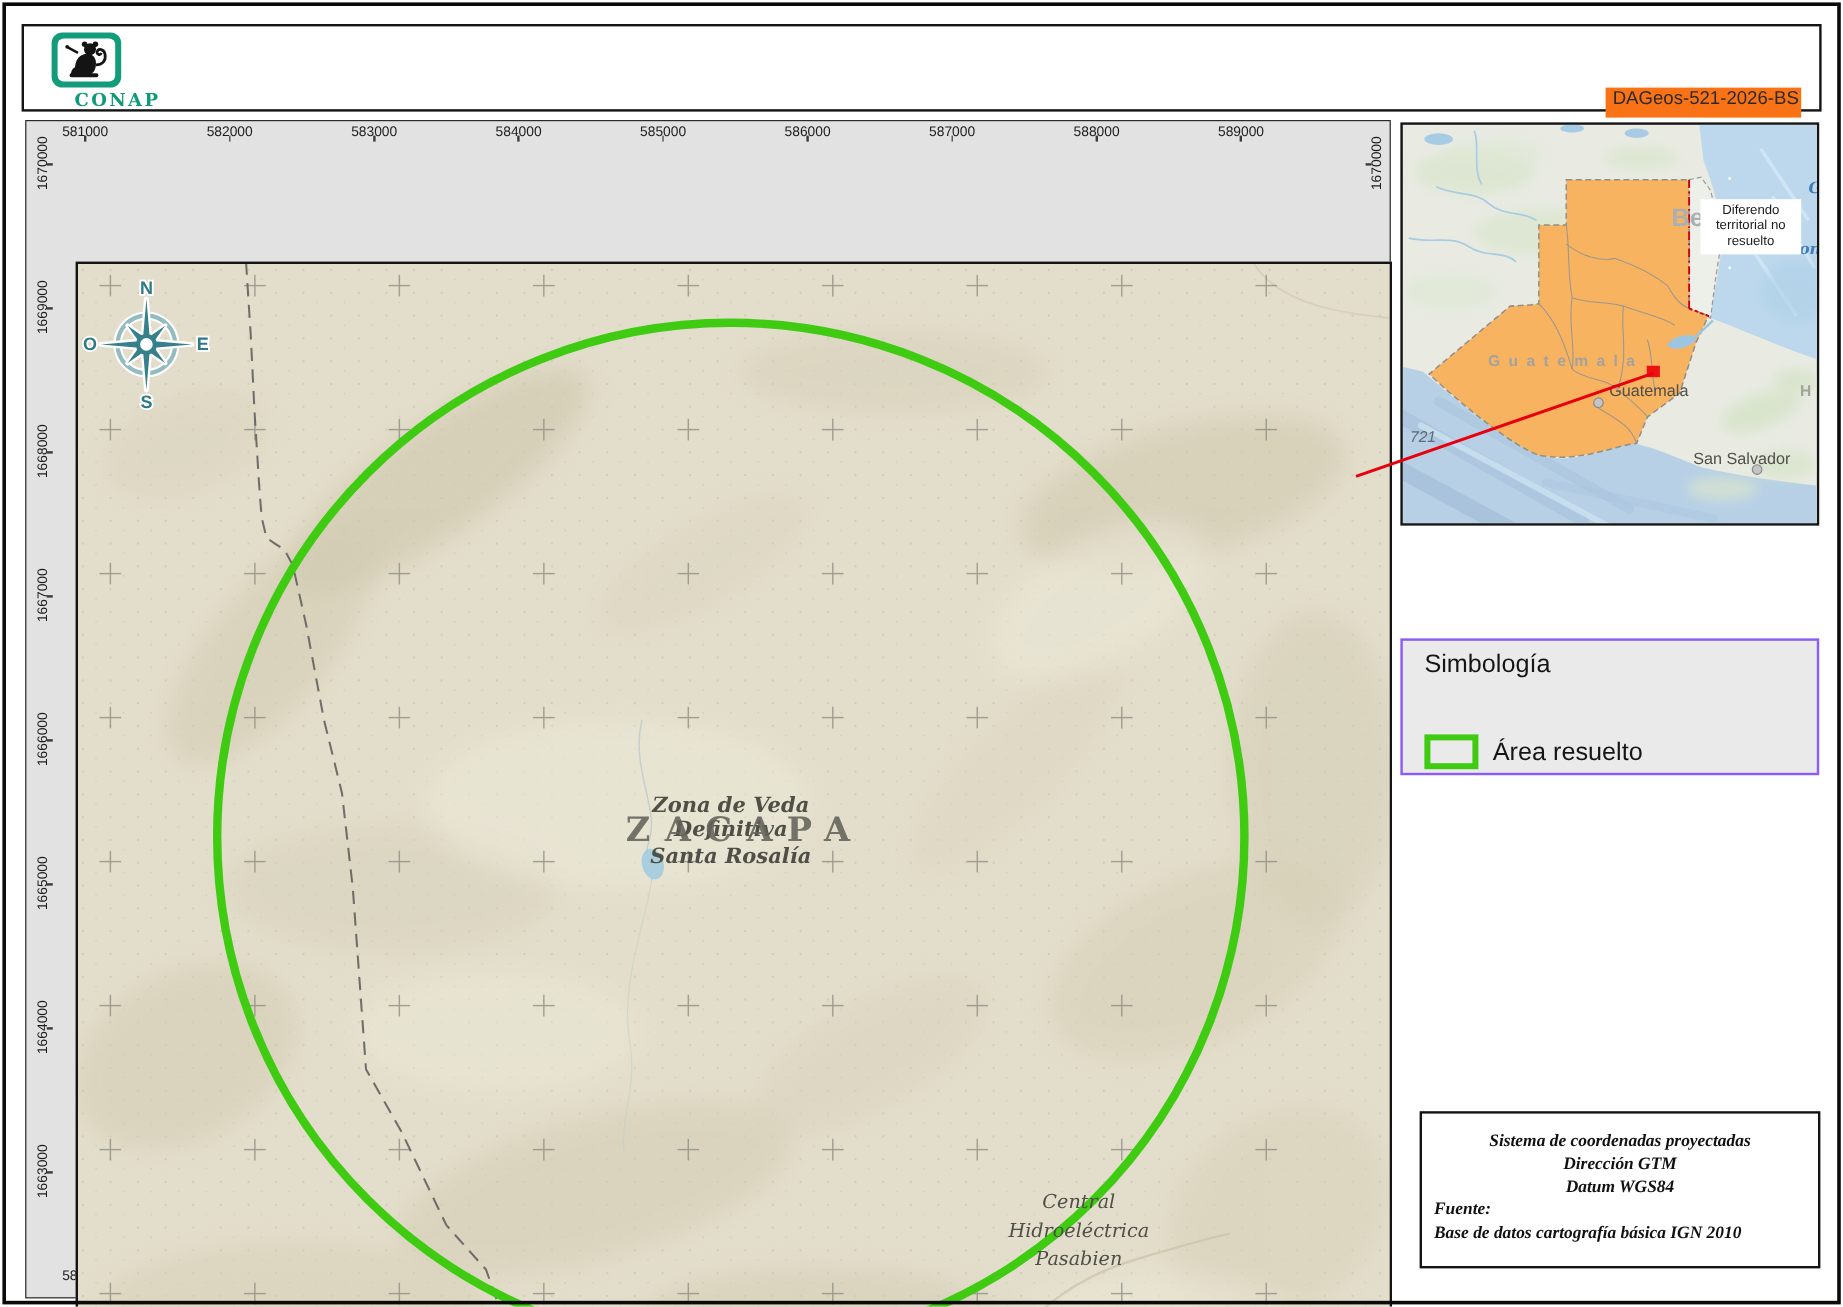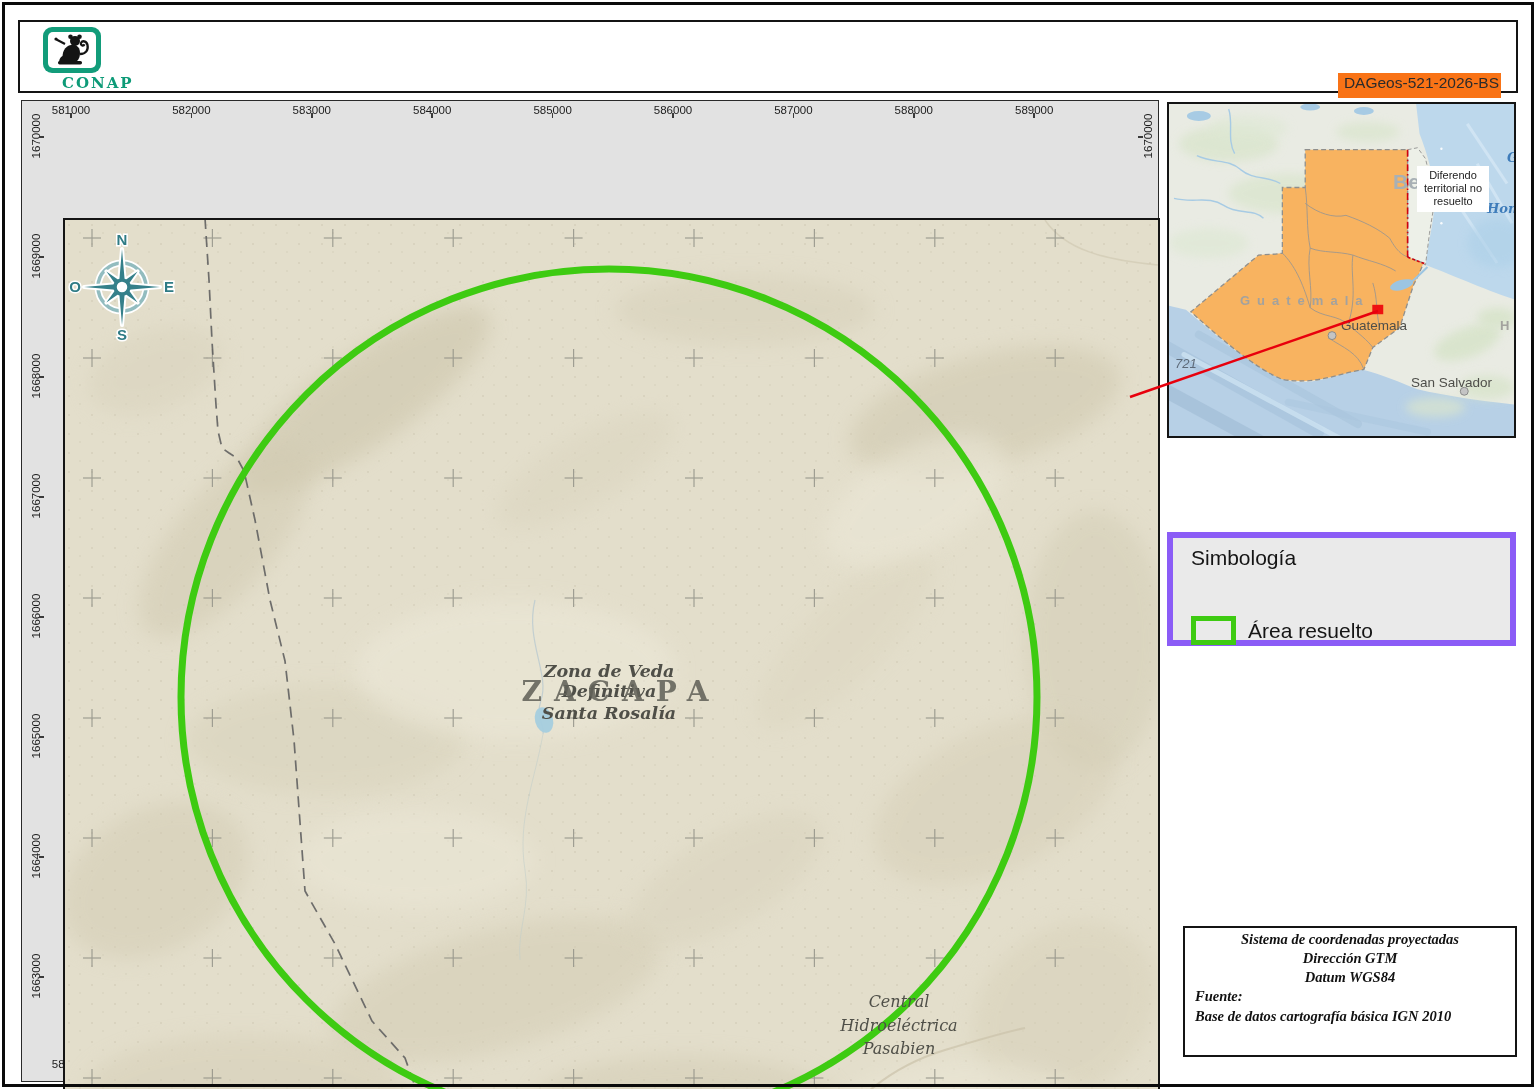--- a/index.html
+++ b/index.html
@@ -40,44 +40,44 @@
   .scale-num { font-size:18px; fill:#111; text-anchor:middle; }
   .scale-unit { font-size:18px; fill:#111; }
 
   
   .inset { position:absolute; left:1167px; top:102px; width:349px; height:336px;
            border:2px solid #141414; background:#e9ebe3; overflow:hidden; z-index:2; }
   .inset-label { position:absolute; white-space:nowrap; }
   .country-name { font-size:13px; font-weight:bold; letter-spacing:7px; color:#a3a29e; }
   .place-name { font-size:13.5px; color:#4e4e4a; }
   .belize-name { font-size:21px; font-weight:bold; color:#a8b0b5; z-index:1; }
-  .note-box { position:absolute; left:248px; top:62px; width:72px; background:#fff;
+  .note-box { position:absolute; left:248px; top:62px; width:84px; background:#fff;
               font-size:11px; line-height:1.2; color:#1c1c1c; text-align:center;
               padding:3px 3px; z-index:2; }
   .gulf { font-family:"DejaVu Serif", serif; font-style:italic; font-weight:bold;
           font-size:13px; color:#3e7cba; }
   .depth { font-style:italic; font-size:13px; color:#5d6a78; }
   .red-link { position:absolute; left:1120px; top:300px; z-index:3; pointer-events:none; }
 
   
   .legend { position:absolute; left:1167px; top:532px; width:349px; height:114px;
-            border:6px solid #8b5cf6; background:#eaeaea; z-index:2; }
+            border:2px solid #8b5cf6; background:#eaeaea; z-index:2; }
   .legend-title { position:absolute; left:18px; top:8px; font-size:21px; color:#151515; }
   .legend-row { position:absolute; left:18px; display:flex; align-items:center; }
   .legend-row.r0 { top:41px; } .legend-row.r1 { top:78px; }
   .swatch { width:45px; height:29px; margin-right:12px; }
   .swatch.departmental { border:2px solid #a6a6a6; background:#fcfcfc; }
   .swatch.protected { border:5px solid #3ecb12; background:transparent; }
   .legend-label { font-size:21px; color:#151515; }
 
   
   .infobox { position:absolute; left:1183px; top:926px; width:334px; height:131px;
              border:2px solid #141414; background:#fff; z-index:2;
              font-family:"Liberation Serif", serif; font-style:italic; font-weight:bold;
-             font-size:14.5px; line-height:1.32; color:#111; padding:2px 10px; }
+             font-size:14.5px; line-height:1.32; color:#111; padding:14px 10px; }
   .infobox .c { text-align:center; }
   .infobox .j { text-align:justify; }
 </style>
 </head>
 <body>
 
 <div class="page">
   <div class="outer-border"></div>
 
   <div class="header">

